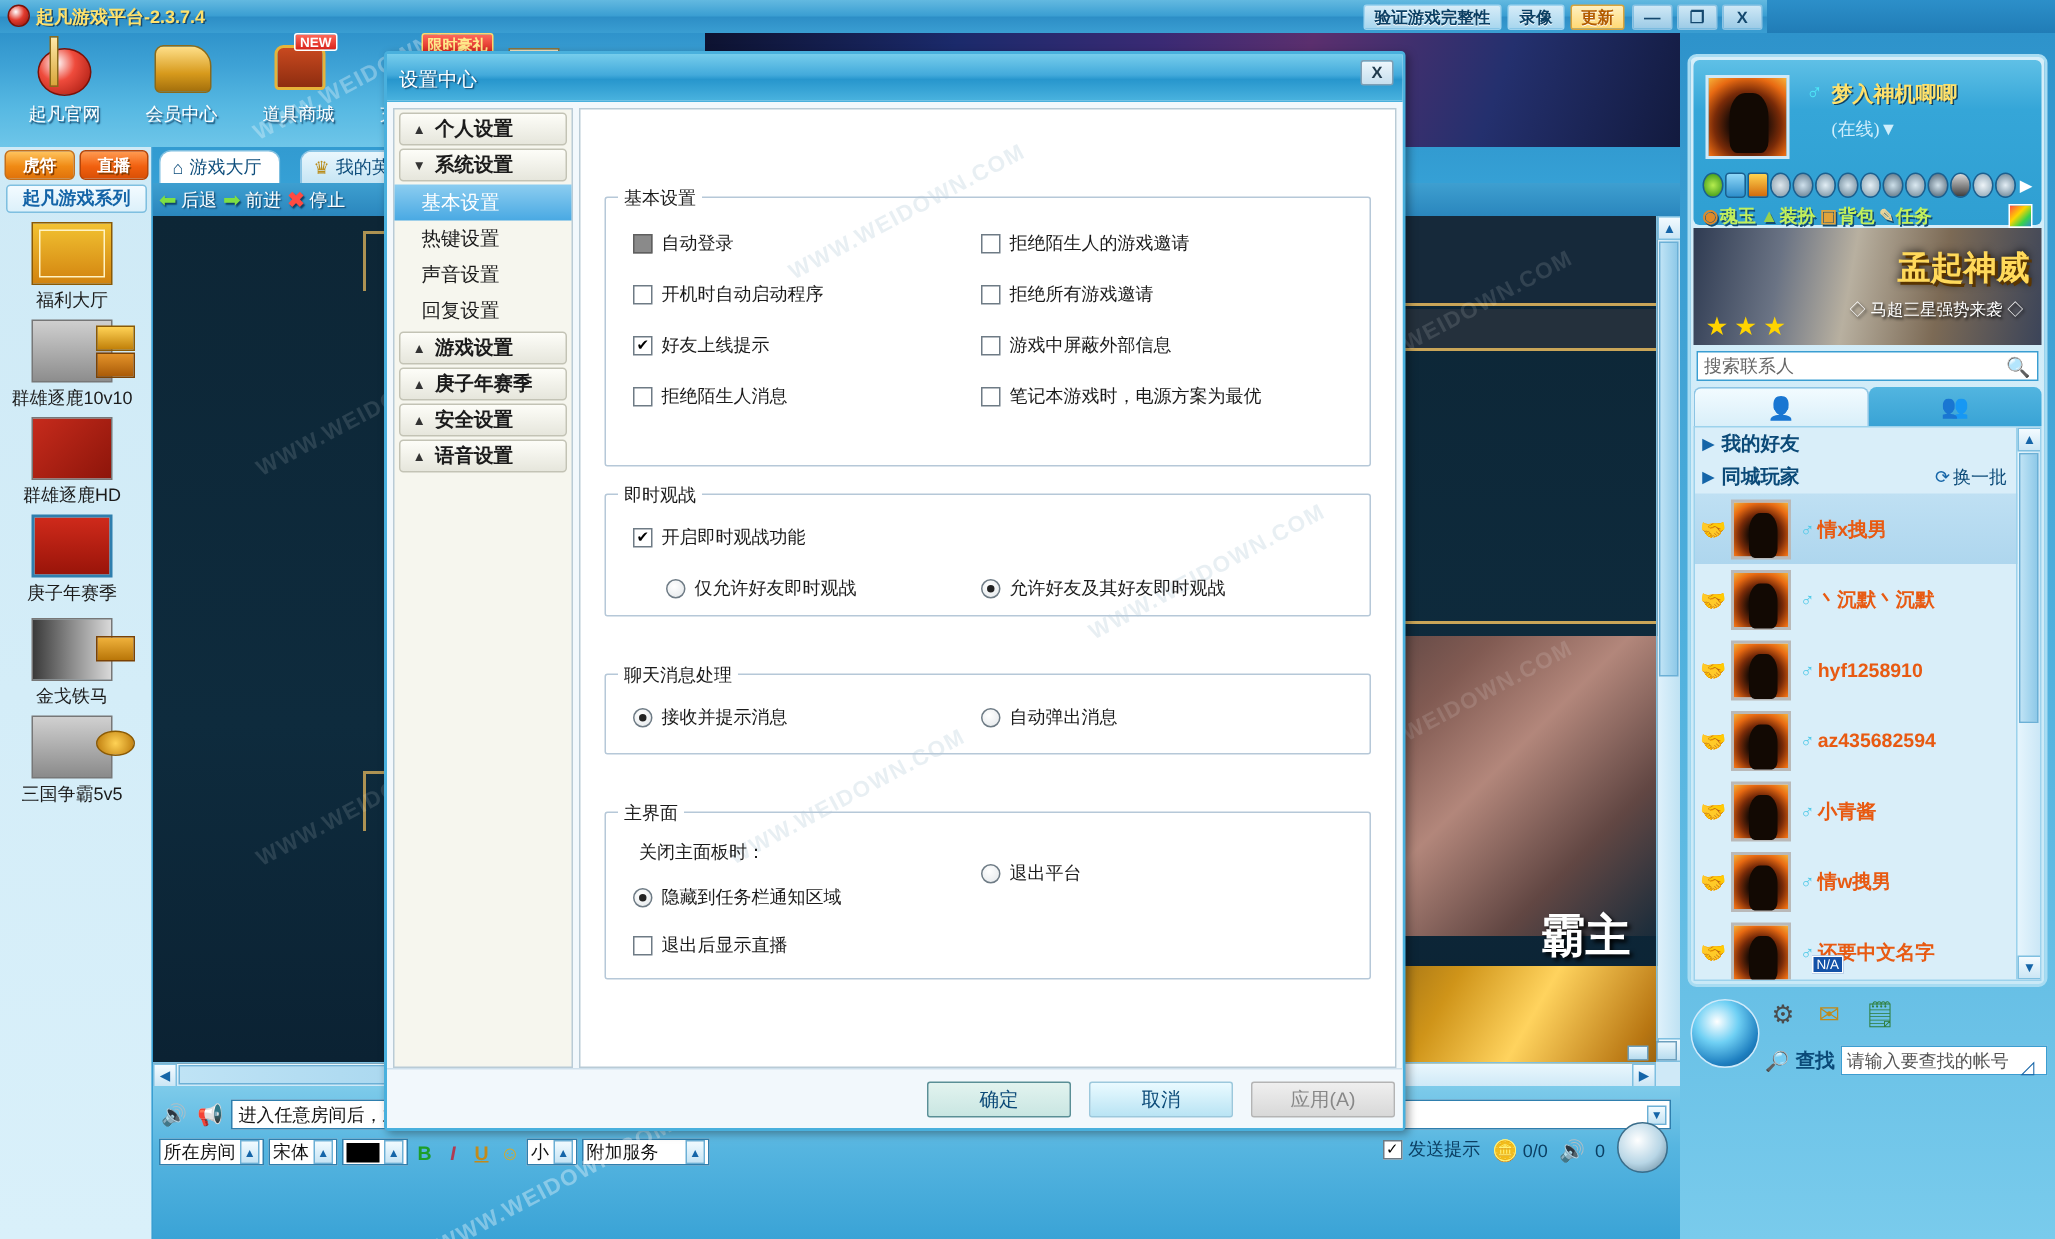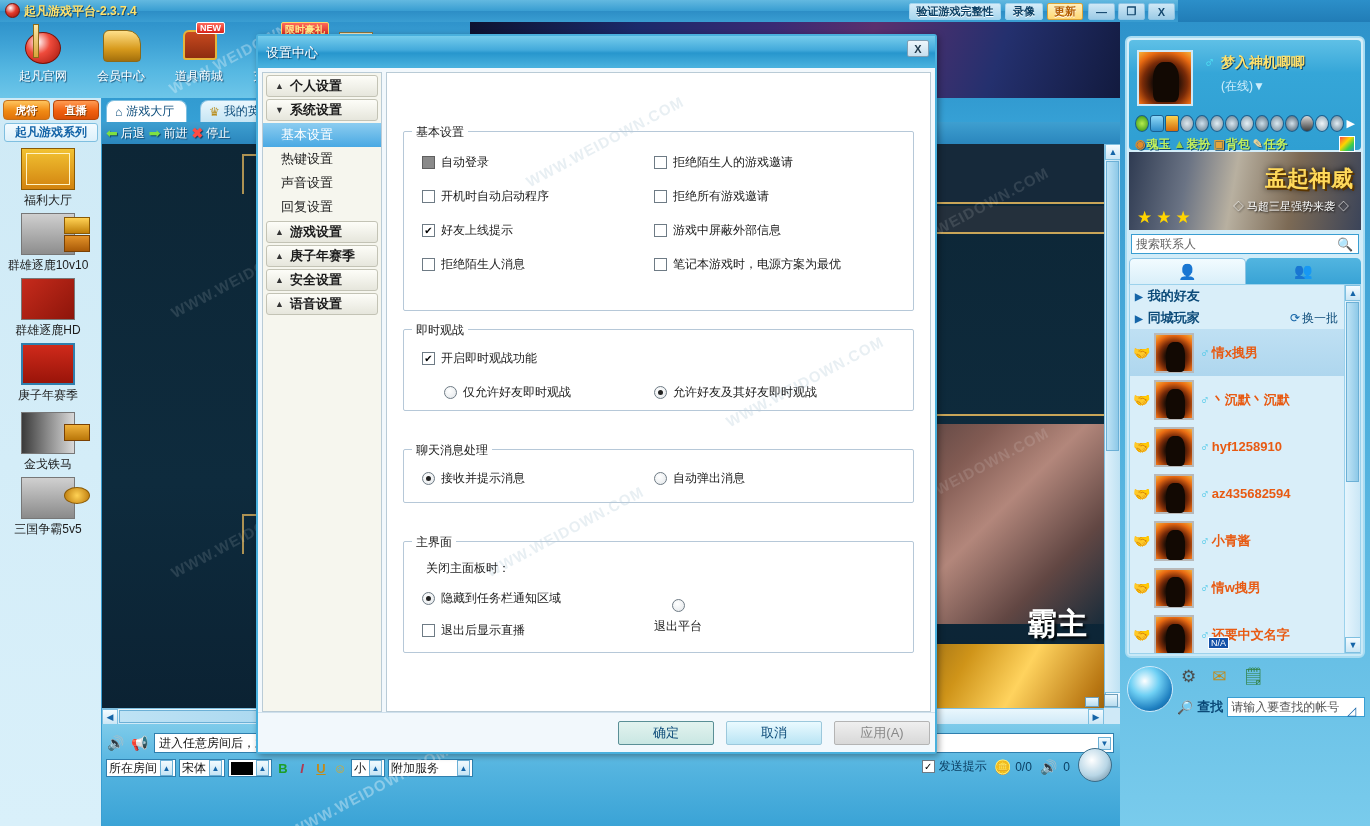--- a/index.html
+++ b/index.html
@@ -225,21 +225,21 @@
     position:absolute; left:8px; top:10px; width:56px; height:56px;
     border:2px solid #cfe9f7;
     background:radial-gradient(circle at 50% 60%,#1b0c06 30%,#7a2b08 55%,#e86a12 78%,#f7b33a 100%);
   }
   .avatar-big::after {
     content:""; position:absolute; left:14px; top:10px; width:26px; height:40px;
     background:#120903; border-radius:40% 40% 20% 20%;
   }
   .nick { position:absolute; left:92px; top:14px; color:#ffe16b; font-size:14px; font-weight:bold; text-shadow:1px 1px 0 #0d4268; }
   .gender { position:absolute; left:75px; top:13px; color:#4fe8f8; font-size:15px; font-weight:bold; }
-  .status { position:absolute; left:92px; top:38px; color:#cfeefc; font-size:12px; }
+  .status { position:absolute; left:92px; top:38px; color:#cfeefc; font-size:12px;font-family:Liberation Serif, serif; }
   .medalrow { position:absolute; left:6px; top:72px; right:6px; height:22px; display:flex; align-items:center; gap:1px; }
   .medal { width:17px; height:17px; border-radius:50%; border:1px solid #1a5f8f; }
   .funcrow { position:absolute; left:6px; top:94px; right:6px; height:20px; display:flex; align-items:center; gap:3px; }
   .func { display:flex; align-items:center; gap:1px; color:#c3f05b; font-size:12px; font-weight:bold; text-shadow:1px 1px 0 #114b74; }
   #rp-banner {
     position:absolute; left:2px; top:114px; right:2px; height:78px;
     background:linear-gradient(100deg,#2f3b52 0%,#6a7384 25%,#b8b0a0 45%,#7c6a55 70%,#3b4459 100%);
     overflow:hidden;
   }
   #rp-banner .btxt {
@@ -897,21 +897,21 @@
           </div>
         </div>
 
         <div class="grp" style="left:16px; top:468px; right:16px; height:112px;">
           <span class="leg">主界面</span>
           <div class="plain" style="left:22px; top:18px;">关闭主面板时：</div>
           <div class="optrow" style="left:18px; top:48px;">
             <span class="rb on"></span>
             <span>隐藏到任务栏通知区域</span>
           </div>
-          <div class="optrow" style="left:250px; top:57px;flex-direction:column;">
+          <div class="optrow" style="left:250px; top:32px;">
             <span class="rb"></span>
             <span>退出平台</span>
           </div>
           <div class="optrow" style="left:18px; top:80px;">
             <span class="cb"></span>
             <span>退出后显示直播</span>
           </div>
         </div>
       </div>
 

